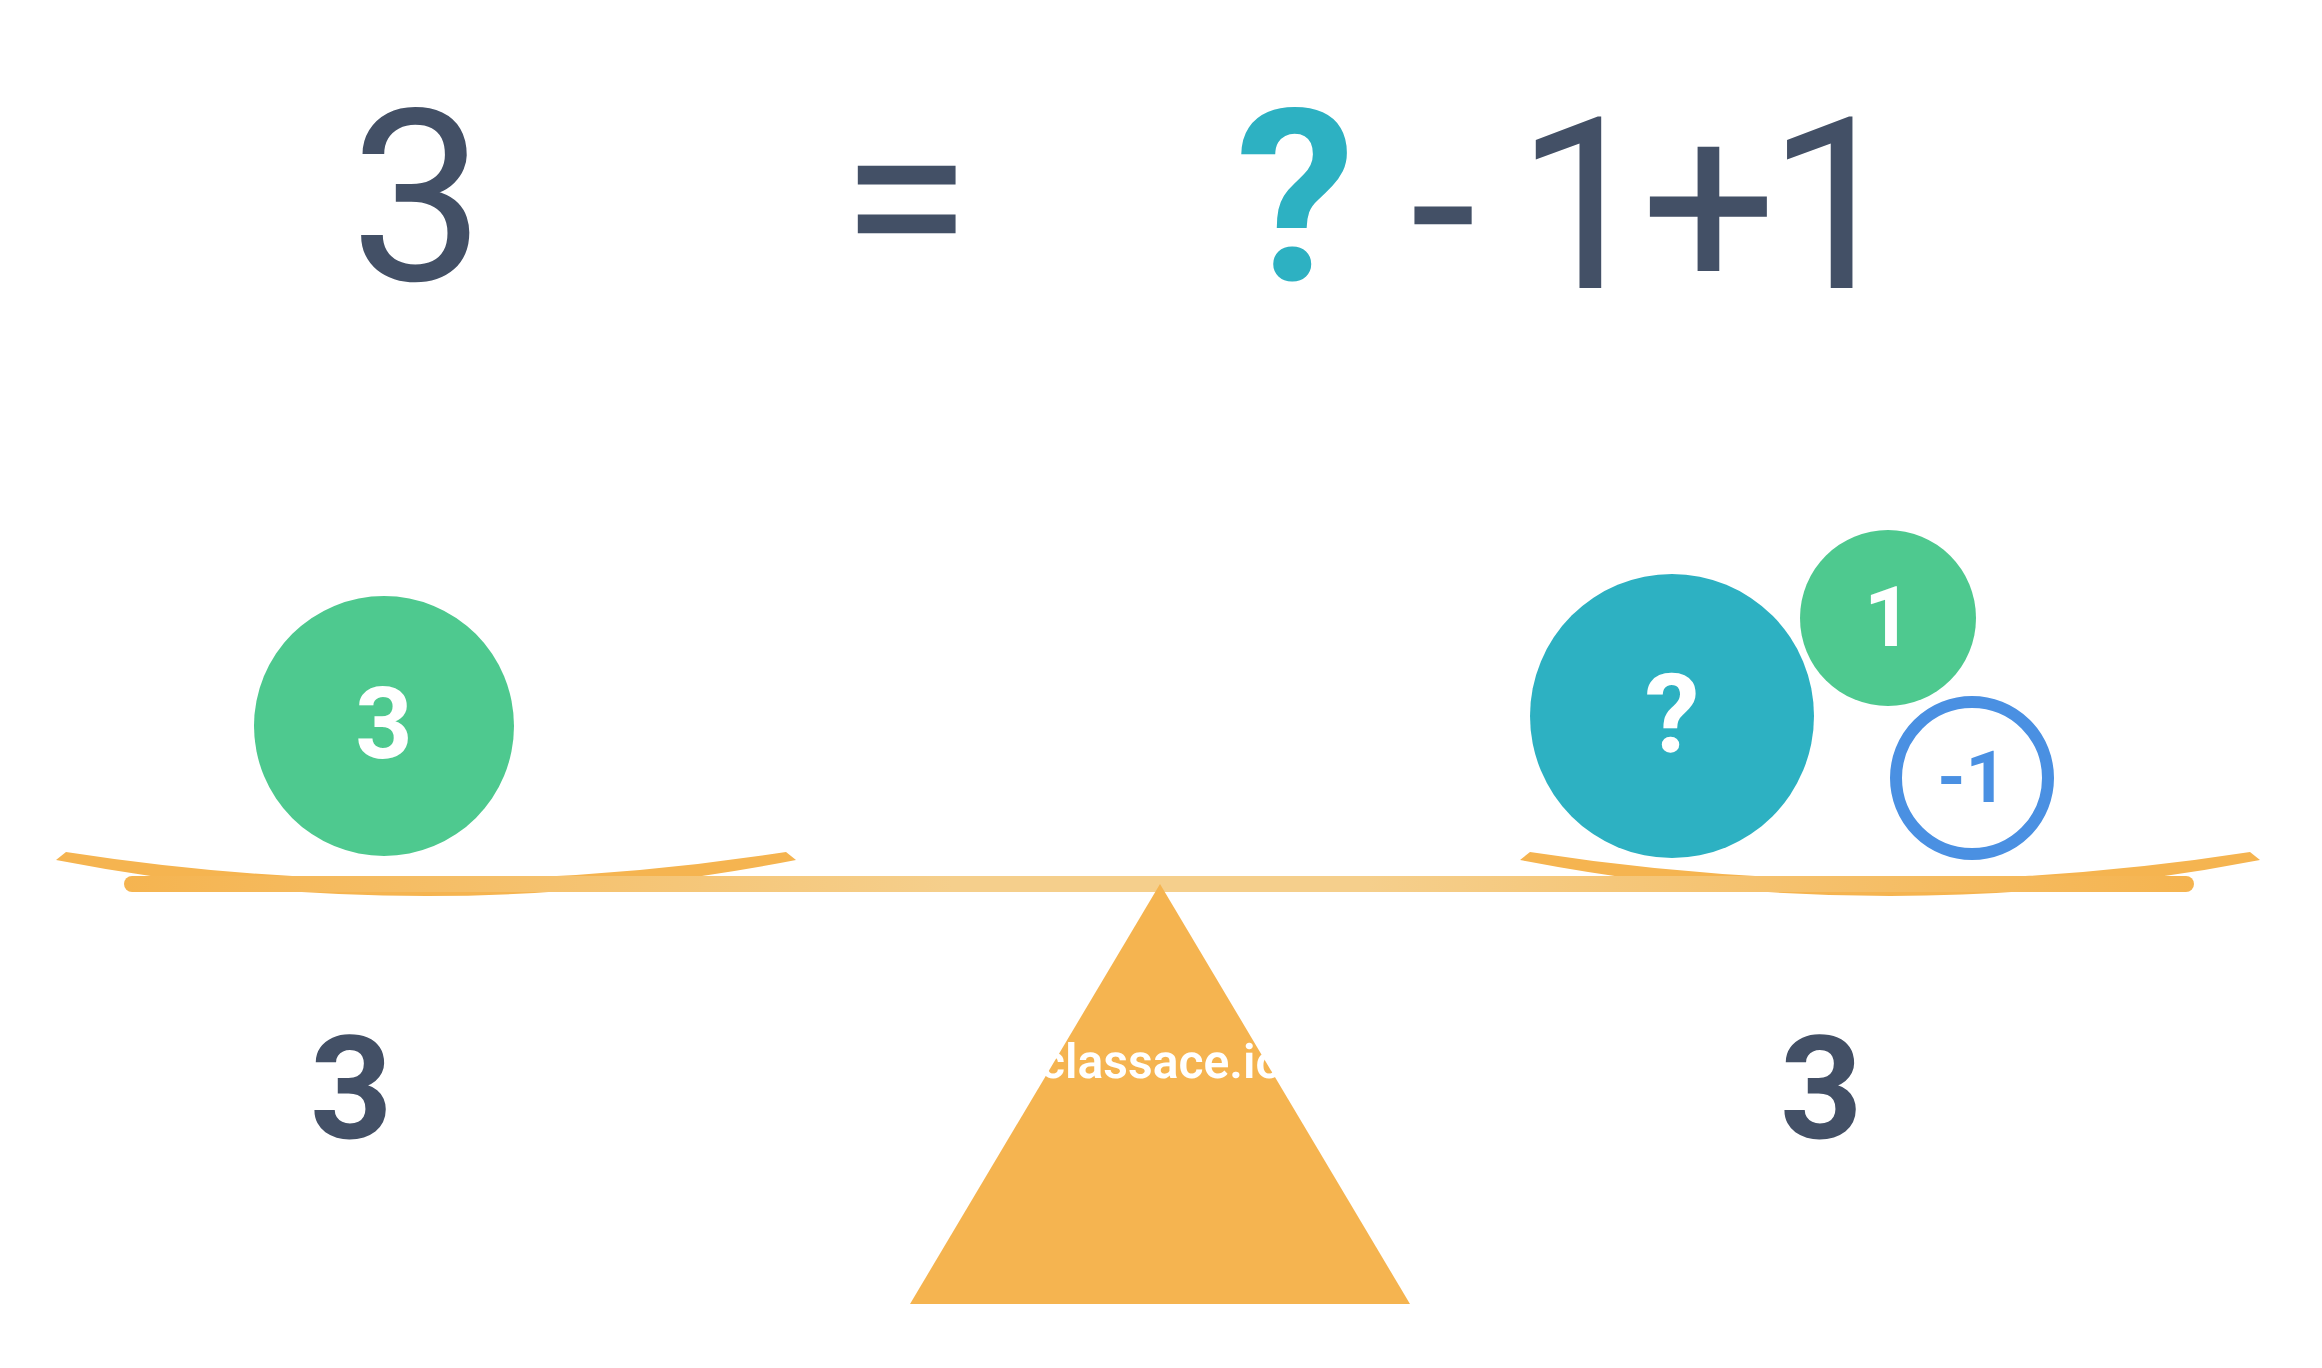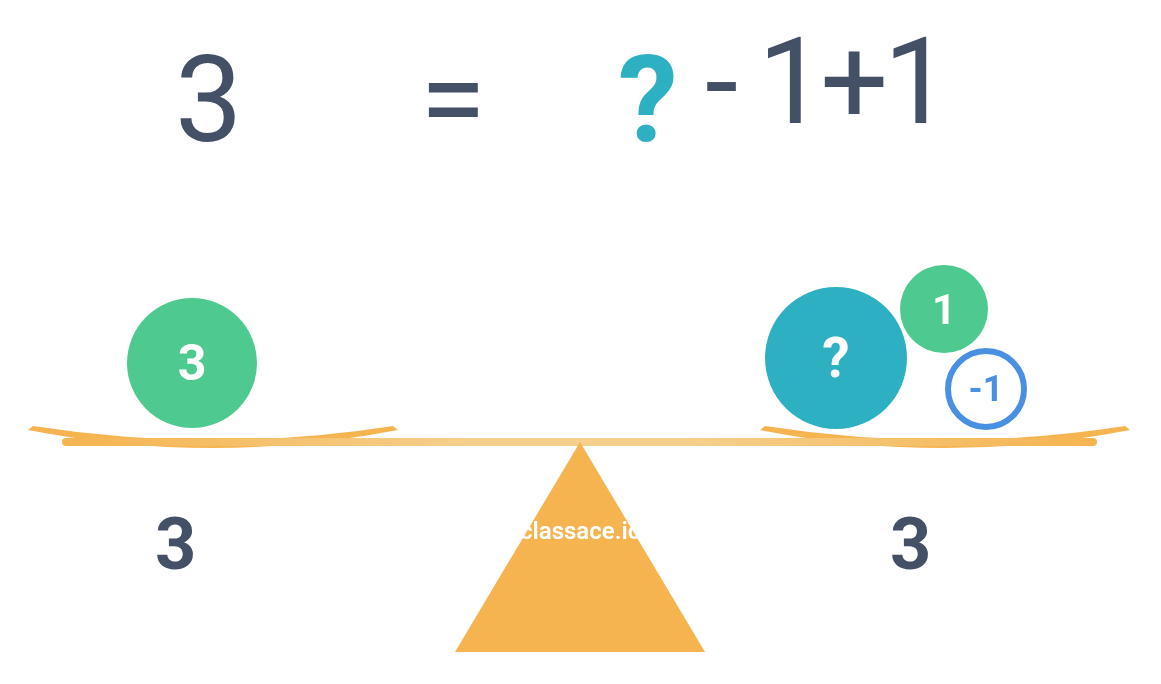--- a/index.html
+++ b/index.html
@@ -35,21 +35,21 @@
       position: absolute;
       left: 618px;
       top: 30px;
       font-size: 120px;
       font-weight: 700;
       color: #2db1c2;
     }
     .eq-rest {
       position: absolute;
       left: 705px;
-      top: 12px;
+      top: 34px;
       font-size: 120px;
       font-weight: 400;
       color: #435066;
       letter-spacing: -5px;
     }
     
     .balance-container {
       position: absolute;
       top: 270px;
       left: 0;

